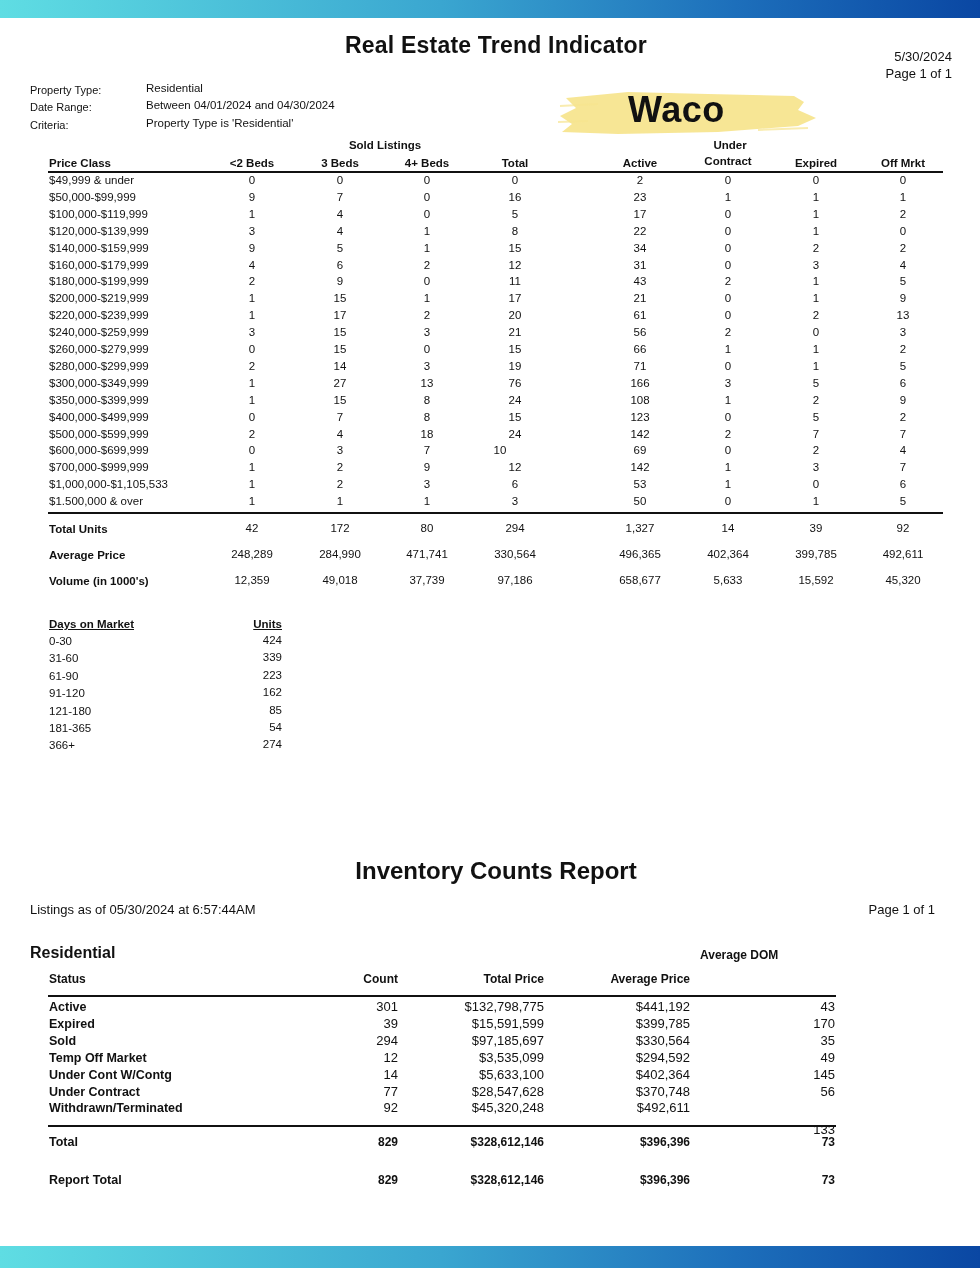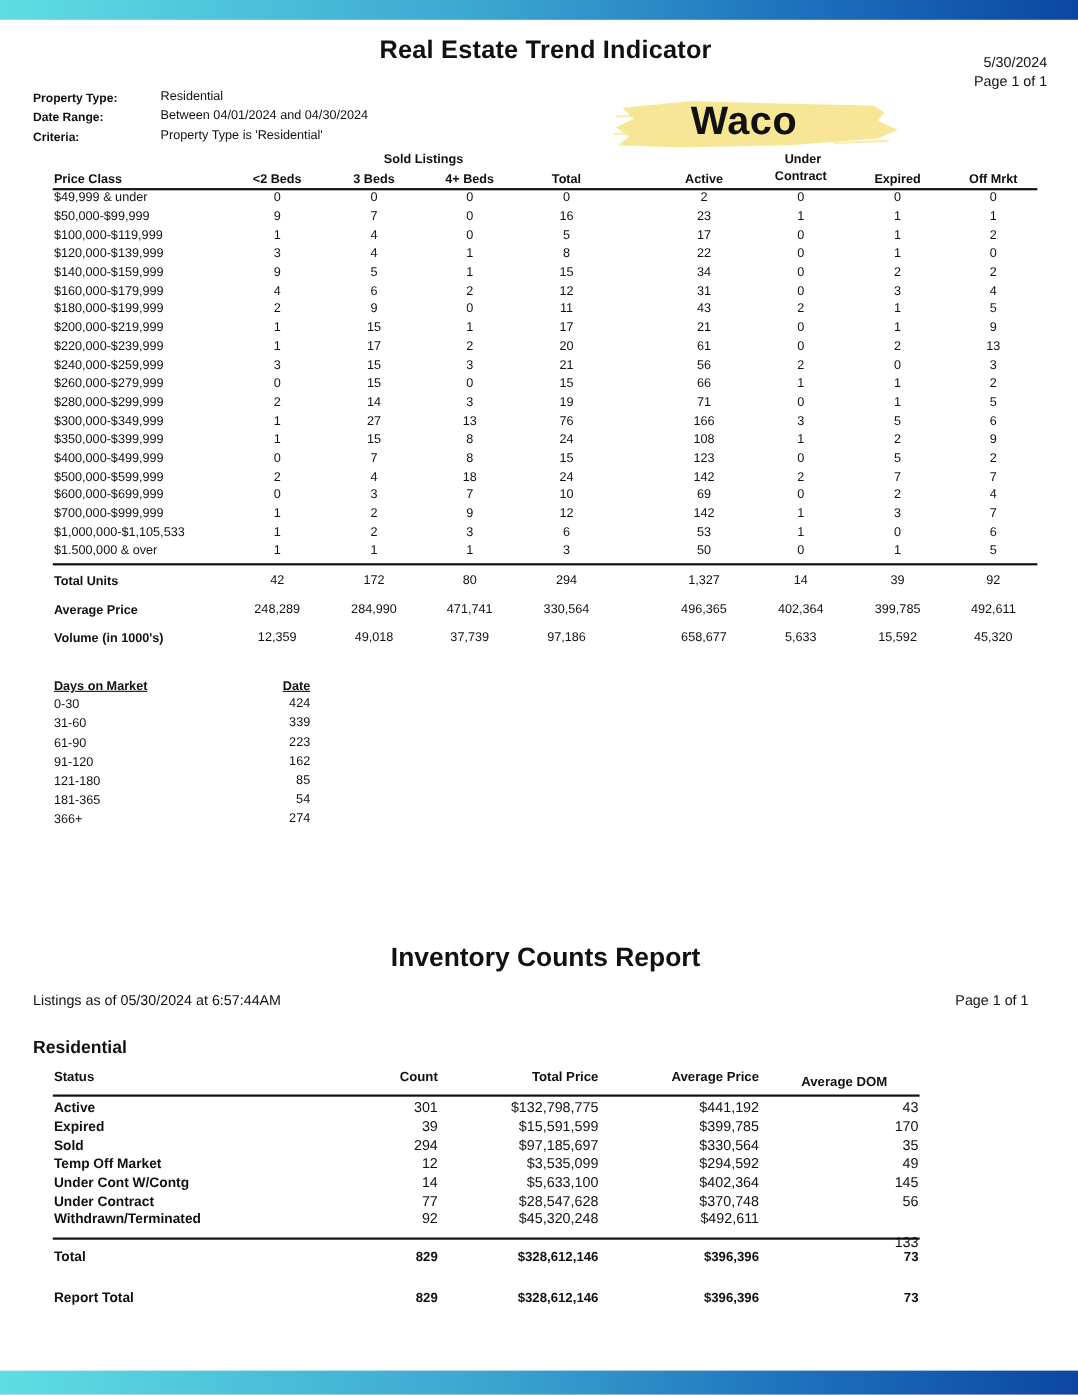--- a/index.html
+++ b/index.html
@@ -10,21 +10,21 @@
       background: linear-gradient(90deg, #5fdde3 0%, #3aa6d0 45%, #1d6fbb 75%, #0a47a3 100%); }
     .bar-bottom { position: absolute; left: 0; top: 1246px; width: 980px; height: 22px;
       background: linear-gradient(90deg, #5fdde3 0%, #3aa6d0 45%, #1d6fbb 75%, #0a47a3 100%); }
 
     .abs { position: absolute; }
 
     .title1 { left: 0; width: 992px; top: 32px; text-align: center; font-size: 23px; font-weight: bold; letter-spacing: 0.2px; }
     .hdr-date { right: 28px; top: 49px; font-size: 13px; text-align: right; }
     .hdr-page { right: 28px; top: 66px; font-size: 13px; text-align: right; }
 
-    .meta-label { left: 30px; font-size: 11px; font-weight: bold; }
+    .meta-label { left: 30px; font-size: 11px; font-weight: normal; }
     .meta-value { left: 146px; font-size: 11.5px; }
 
     .waco-brush { left: 558px; top: 88px; width: 262px; height: 48px; }
     .waco-text { left: 628px; top: 89px; font-size: 36px; font-weight: bold; color: #111; letter-spacing: 0.5px; }
 
     .th { font-size: 11.5px; font-weight: bold; text-align: center; }
     .cell { font-size: 11.5px; text-align: center; }
     .cell-l { font-size: 11.5px; text-align: left; }
     .rule { position: absolute; height: 2px; background: #111; }
 
@@ -222,21 +222,21 @@
     <div class="abs cell" style="left:387px;width:80px;top:427.5px">18</div>
     <div class="abs cell" style="left:475px;width:80px;top:427.5px">24</div>
     <div class="abs cell" style="left:600px;width:80px;top:427.5px">142</div>
     <div class="abs cell" style="left:688px;width:80px;top:427.5px">2</div>
     <div class="abs cell" style="left:776px;width:80px;top:427.5px">7</div>
     <div class="abs cell" style="left:863px;width:80px;top:427.5px">7</div>
     <div class="abs cell-l" style="left:49px;top:444.4px">$600,000-$699,999</div>
     <div class="abs cell" style="left:212px;width:80px;top:444.4px">0</div>
     <div class="abs cell" style="left:300px;width:80px;top:444.4px">3</div>
     <div class="abs cell" style="left:387px;width:80px;top:444.4px">7</div>
-    <div class="abs cell" style="left:475px;width:80px;top:444.4px">10</div>
+    <div class="abs cell" style="left:460px;width:80px;top:444.4px">10</div>
     <div class="abs cell" style="left:600px;width:80px;top:444.4px">69</div>
     <div class="abs cell" style="left:688px;width:80px;top:444.4px">0</div>
     <div class="abs cell" style="left:776px;width:80px;top:444.4px">2</div>
     <div class="abs cell" style="left:863px;width:80px;top:444.4px">4</div>
     <div class="abs cell-l" style="left:49px;top:461.29999999999995px">$700,000-$999,999</div>
     <div class="abs cell" style="left:212px;width:80px;top:461.29999999999995px">1</div>
     <div class="abs cell" style="left:300px;width:80px;top:461.29999999999995px">2</div>
     <div class="abs cell" style="left:387px;width:80px;top:461.29999999999995px">9</div>
     <div class="abs cell" style="left:475px;width:80px;top:461.29999999999995px">12</div>
     <div class="abs cell" style="left:600px;width:80px;top:461.29999999999995px">142</div>
@@ -289,21 +289,21 @@
     <div class="abs sum-cell" style="left:300px;width:80px;top:574px">49,018</div>
     <div class="abs sum-cell" style="left:387px;width:80px;top:574px">37,739</div>
     <div class="abs sum-cell" style="left:475px;width:80px;top:574px">97,186</div>
     <div class="abs sum-cell" style="left:600px;width:80px;top:574px">658,677</div>
     <div class="abs sum-cell" style="left:688px;width:80px;top:574px">5,633</div>
     <div class="abs sum-cell" style="left:776px;width:80px;top:574px">15,592</div>
     <div class="abs sum-cell" style="left:863px;width:80px;top:574px">45,320</div>
   </div>
 
 <div class="abs dom-head" style="left:49px;top:618px">Days on Market</div>
-<div class="abs dom-head" style="left:230px;width:52px;top:618px;text-align:right">Date</div>
+<div class="abs dom-head" style="left:230px;width:52px;top:618px;text-align:right">Units</div>
 <div id="dom-rows">
     <div class="abs dom-label" style="top:635px">0-30</div>
     <div class="abs dom-val" style="top:634px">424</div>
     <div class="abs dom-label" style="top:652.4px">31-60</div>
     <div class="abs dom-val" style="top:651.4px">339</div>
     <div class="abs dom-label" style="top:669.8px">61-90</div>
     <div class="abs dom-val" style="top:668.8px">223</div>
     <div class="abs dom-label" style="top:687.2px">91-120</div>
     <div class="abs dom-val" style="top:686.2px">162</div>
     <div class="abs dom-label" style="top:704.6px">121-180</div>
@@ -316,21 +316,21 @@
 
 <div class="abs title2">Inventory Counts Report</div>
 <div class="abs listing-as-of">Listings as of 05/30/2024 at  6:57:44AM</div>
 <div class="abs page2">Page 1 of 1</div>
 <div class="abs section-res">Residential</div>
 
 <div class="abs ih" style="left:49px;top:972px">Status</div>
 <div class="abs ih" style="left:300px;width:98px;top:972px;text-align:right">Count</div>
 <div class="abs ih" style="left:400px;width:144px;top:972px;text-align:right">Total Price</div>
 <div class="abs ih" style="left:560px;width:130px;top:972px;text-align:right">Average Price</div>
-<div class="abs ih" style="left:700px;width:135px;top:976px;text-align:center">Average DOM</div>
+<div class="abs ih" style="left:700px;width:135px;top:948px;text-align:left">Average DOM</div>
 <div class="rule" style="left:48px;width:788px;top:995px;height:1.5px"></div>
 
 <div id="inv-rows">
     <div class="abs ilabel" style="top:1000px">Active</div>
     <div class="abs ic" style="left:300px;width:98px;top:999px">301</div>
     <div class="abs ic" style="left:400px;width:144px;top:999px">$132,798,775</div>
     <div class="abs ic" style="left:560px;width:130px;top:999px">$441,192</div>
     <div class="abs ic" style="left:700px;width:135px;top:999px">43</div>
     <div class="abs ilabel" style="top:1016.9px">Expired</div>
     <div class="abs ic" style="left:300px;width:98px;top:1015.9px">39</div>

